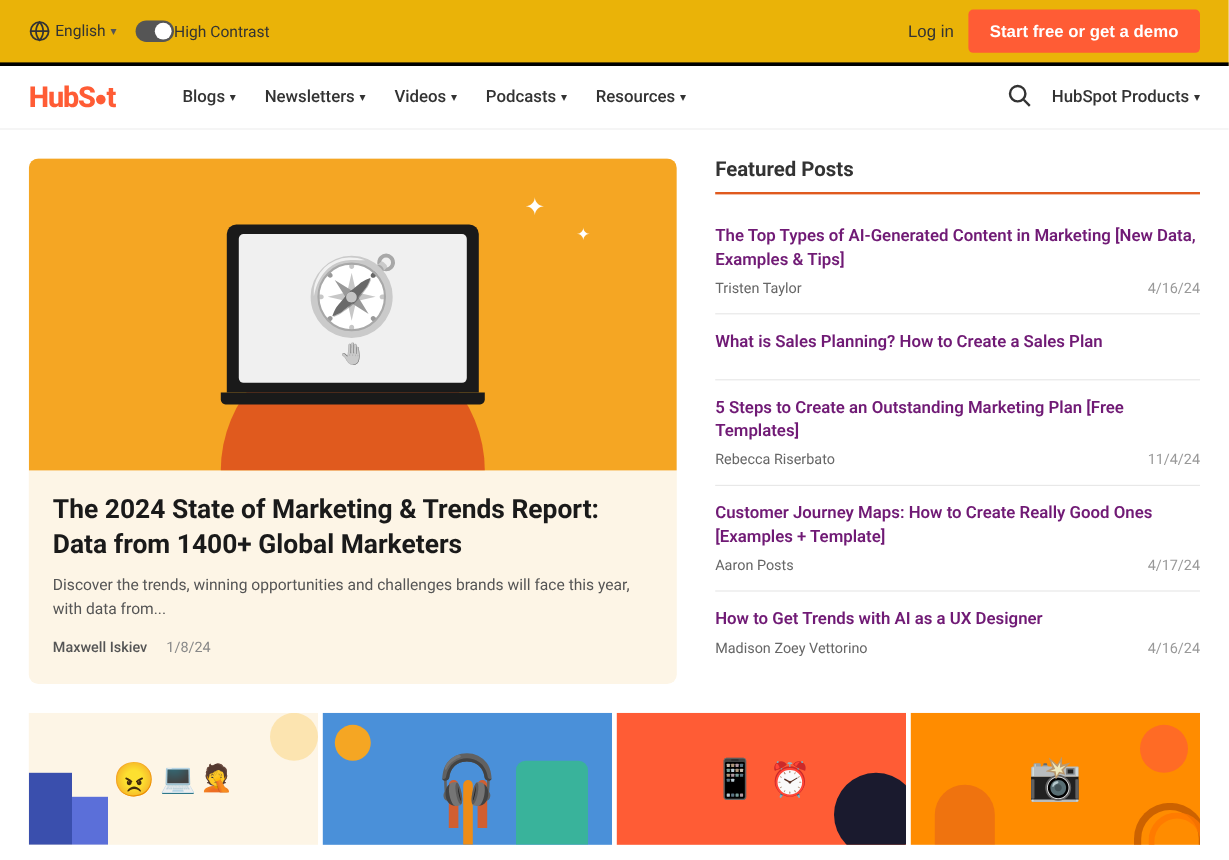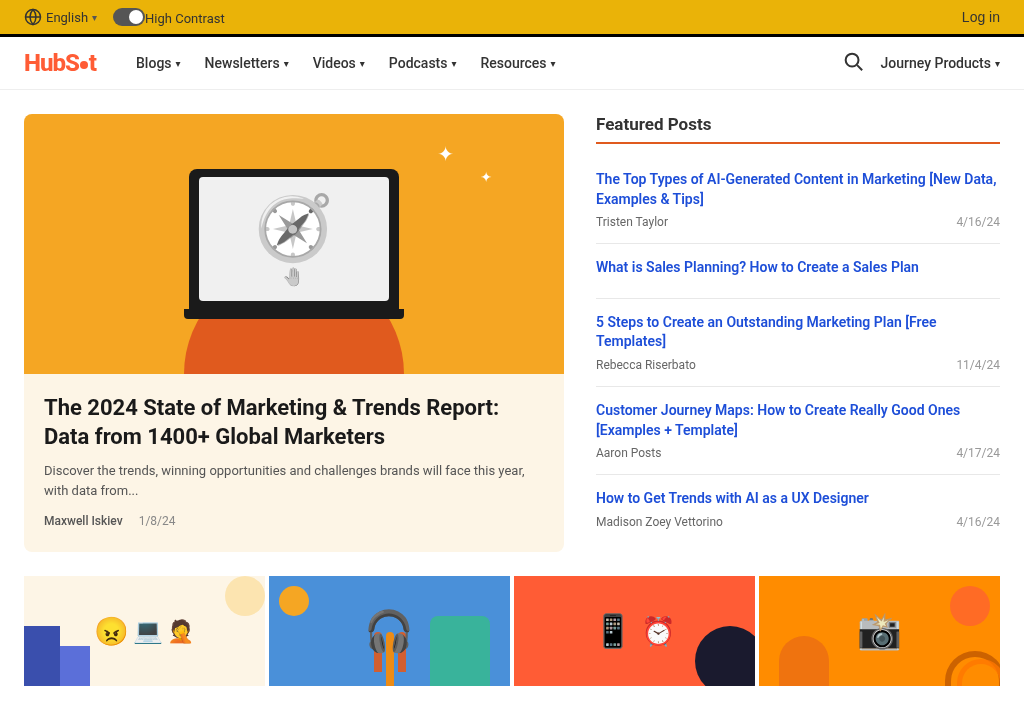--- a/index.html
+++ b/index.html
@@ -26,21 +26,21 @@
       width: 14px; height: 14px; background: #fff; border-radius: 50%; position: absolute; top: 2px; left: 16px;
     }
     .top-bar-right { display: flex; align-items: center; gap: 12px; }
     .login-btn { font-size: 14px; color: #333; cursor: pointer; background: none; border: none; font-weight: 500; }
     .cta-btn {
       background: #ff5c35; color: #fff; border: none; padding: 10px 18px; border-radius: 4px; font-size: 14px; font-weight: 600; cursor: pointer;
     }
 
     
     .nav {
-      display: flex; align-items: center; padding: 12px 24px; border-bottom: 1px solid #eee; gap: 32px;
+      display: flex; align-items: center; padding: 12px 24px; border-bottom: 1px solid #eee; gap: 48px;
     }
     .hubspot-logo { font-size: 24px; font-weight: 800; color: #ff5c35; letter-spacing: -1px; margin-right: 8px; }
     .nav-items { display: flex; align-items: center; gap: 24px; flex: 1; }
     .nav-item { display: flex; align-items: center; gap: 4px; font-size: 14px; font-weight: 500; color: #333; cursor: pointer; white-space: nowrap; }
     .nav-right { display: flex; align-items: center; gap: 16px; margin-left: auto; }
     .search-icon { font-size: 20px; cursor: pointer; color: #333; }
     .hubspot-products { display: flex; align-items: center; gap: 4px; font-size: 14px; font-weight: 500; color: #333; cursor: pointer; }
 
     
     .main-content { display: flex; gap: 0; padding: 24px; max-width: 1024px; margin: 0 auto; }
@@ -62,21 +62,21 @@
     .hero-author { color: #555; font-weight: 500; }
 
     
     .featured-posts { flex: 1; }
     .featured-title {
       font-size: 17px; font-weight: 700; color: #333; margin-bottom: 12px; padding-bottom: 8px; border-bottom: 2px solid #e05a1e;
     }
     .post-item { padding: 14px 0; border-bottom: 1px solid #e8e8e8; }
     .post-item:last-child { border-bottom: none; }
     .post-title { font-size: 14px; font-weight: 600; color: #222; line-height: 1.4; margin-bottom: 6px; }
-    .post-title a { color: #1d4ed8; text-decoration: none; }
+    .post-title a { color: #701a75; text-decoration: none; }
     .post-meta { display: flex; justify-content: space-between; align-items: center; font-size: 12px; color: #888; }
     .post-author { color: #666; }
     .post-date { color: #999; }
 
     
     .cards-row { display: flex; gap: 0; padding: 0 24px 24px; overflow: hidden; }
     .card { flex: 1; height: 110px; overflow: hidden; position: relative; }
   </style>
 </head>
 <body>
@@ -93,20 +93,21 @@
     </div>
     <div class="high-contrast">
       <div class="toggle-switch">
         <div class="toggle-knob"></div>
       </div>
       <span>High Contrast</span>
     </div>
   </div>
   <div class="top-bar-right">
     <button class="login-btn">Log in</button>
+    <button class="cta-btn">Start free or get a demo</button>
   </div>
 </div>
 
 <nav class="nav">
   <div class="hubspot-logo">
     Hub<span style="color:#ff5c35;">S</span><span style="display:inline-block;width:8px;height:8px;background:#ff5c35;border-radius:50%;vertical-align:middle;margin:0 1px;"></span>t
   </div>
   <div class="nav-items">
     <div class="nav-item">
       <span>Blogs</span>
@@ -130,21 +131,21 @@
     </div>
   </div>
   <div class="nav-right">
     <span class="search-icon">
       <svg width="22" height="22" viewBox="0 0 24 24" fill="none" stroke="#333" stroke-width="2.2">
         <circle cx="11" cy="11" r="7"></circle>
           <line x1="16.5" y1="16.5" x2="22" y2="22"></line>
       </svg>
     </span>
     <div class="hubspot-products">
-      <span>Journey Products</span>
+      <span>HubSpot Products</span>
       <span style="font-size:10px;">▾</span>
     </div>
   </div>
 </nav>
 
 <div class="main-content">
 
   <article class="hero-article">
     <div class="hero-image">
 

